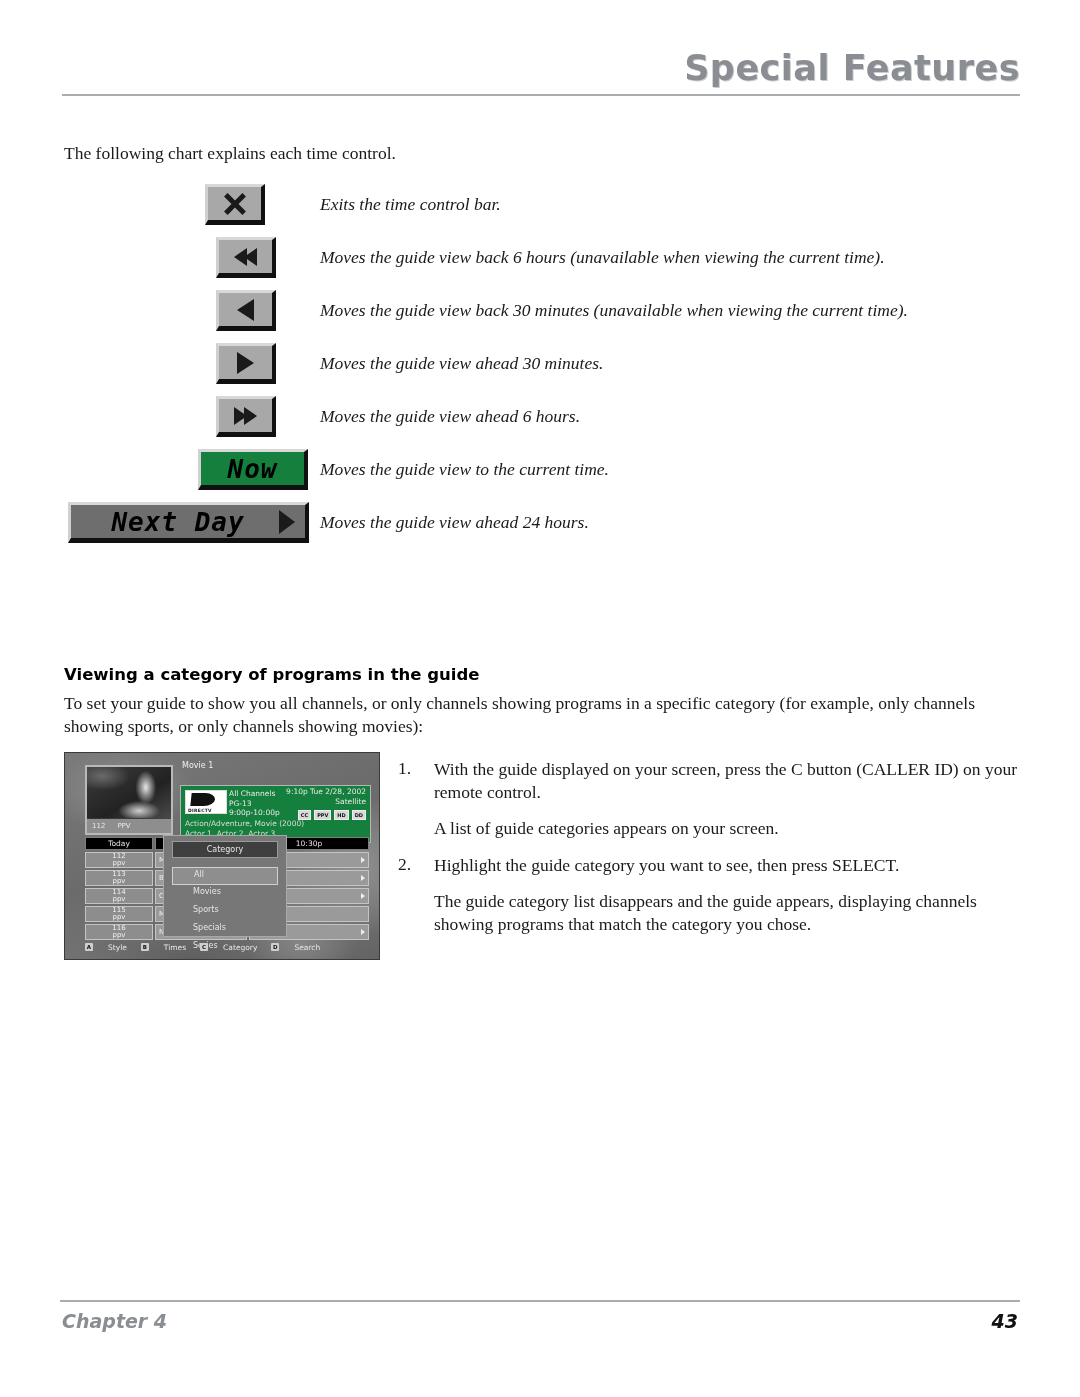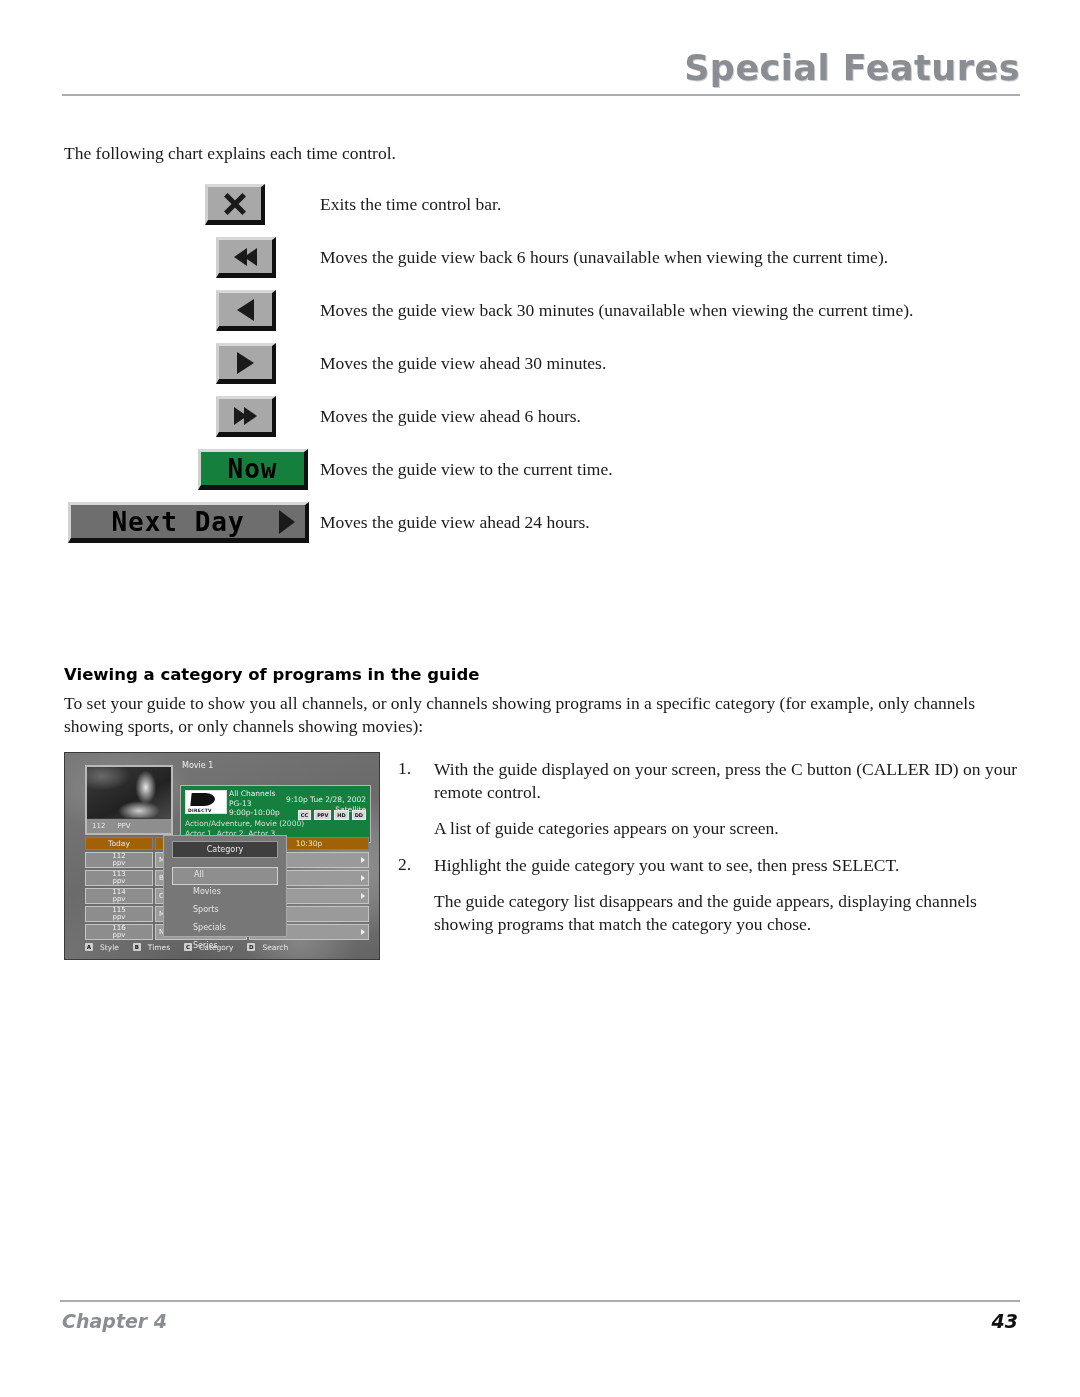--- a/index.html
+++ b/index.html
@@ -28,21 +28,21 @@
     background:#a9acb1;
   }
 
   
   .intro{
     position:absolute;left:64px;top:142px;width:900px;
     font-size:17.5px;line-height:22px;
   }
 
   
-  .chart{position:absolute;left:0;top:182px;width:1080px;}
+  .chart{position:absolute;left:0;top:182px;width:1080px;font-style:italic;}
   .chart-row{
     position:relative;
     height:53px;
   }
   .chart-row .btn-cell{
     position:absolute;left:0;top:0;width:305px;height:53px;
   }
   .chart-row .desc{
     position:absolute;left:320px;top:11px;
     font-size:17.5px;line-height:22px;white-space:nowrap;
@@ -163,34 +163,34 @@
   .logo .swoosh{
     position:absolute;left:5px;top:2px;width:24px;height:13px;
     background:#111;border-radius:0 60% 60% 0/0 70% 70% 0;
     transform:skewX(-6deg);
   }
   .logo .brand{
     position:absolute;left:2px;bottom:0px;font-size:4.5px;font-weight:bold;
     color:#111;letter-spacing:0.3px;
   }
   .info-l{position:absolute;left:48px;top:3px;line-height:9.5px;}
-  .info-r{position:absolute;right:4px;top:9px;text-align:right;line-height:9.5px;}
+  .info-r{position:absolute;right:4px;top:1px;text-align:right;line-height:9.5px;}
   .info-b{position:absolute;left:4px;top:33px;line-height:9.5px;color:#dcdcdc;}
   .badges{position:absolute;right:4px;top:24px;display:flex;gap:3px;}
   .badge{
     background:#d8d8d8;color:#111;font-size:5px;font-weight:bold;
     padding:1px 2px;border:1px solid #eee;line-height:6px;
   }
 
   .grid-head{
     position:absolute;left:20px;top:84px;right:8px;height:13px;
     display:flex;
   }
   .gh{
-    background:#a16207;color:#e5e5e5;font-size:7.5px;
+    background:#000000;color:#e5e5e5;font-size:7.5px;
     display:flex;align-items:center;justify-content:center;
     border:1px solid #7d7d7d;box-sizing:border-box;margin-right:2px;
   }
   .gh.c1{width:68px;}
   .gh.c2{width:92px;}
   .gh.c3{flex:1;}
 
   .rows{position:absolute;left:20px;top:99px;right:8px;}
   .grow{display:flex;height:16px;margin-bottom:2px;}
   .chan{
@@ -227,21 +227,21 @@
   .cat-item.sel{background:#8e8e8e;border:1px solid #d0d0d0;}
   .cat-down{
     text-align:center;color:#dcdcdc;font-size:8px;margin-top:1px;
   }
 
   .botbar{
     position:absolute;left:20px;right:8px;bottom:6px;height:12px;
     display:flex;align-items:center;gap:14px;
     color:#e8e8e8;font-size:7.5px;
   }
-  .bb{display:flex;gap:7px;}
+  .bb{display:flex;gap:15px;}
   .key{
     background:#cfcfcf;color:#111;font-size:5.5px;font-weight:bold;
     width:8px;height:8px;display:flex;align-items:center;justify-content:center;
     border-radius:1px;
   }
 
   
   .foot-rule{position:absolute;left:60px;top:1300px;width:960px;height:2px;background:#a9acb1;}
   .foot-left{
     position:absolute;left:62px;top:1310px;

